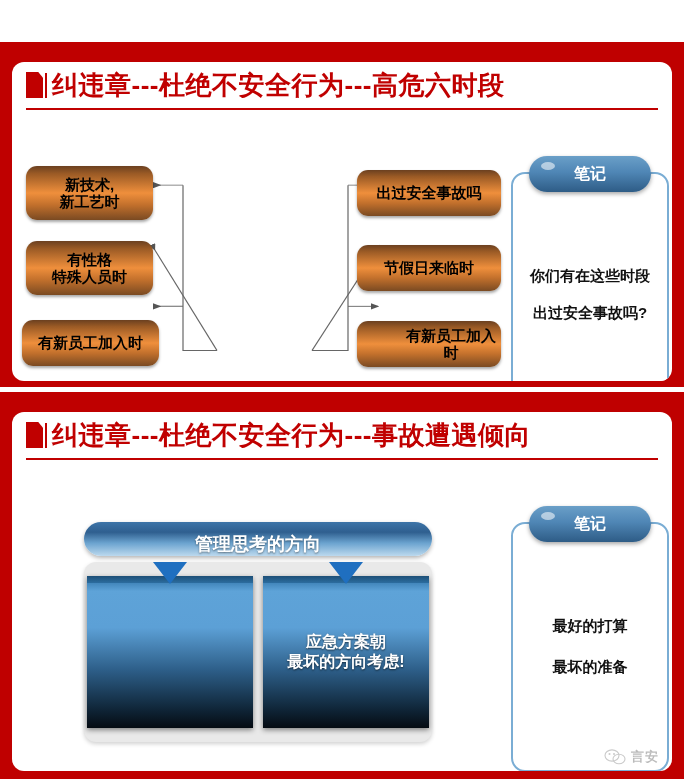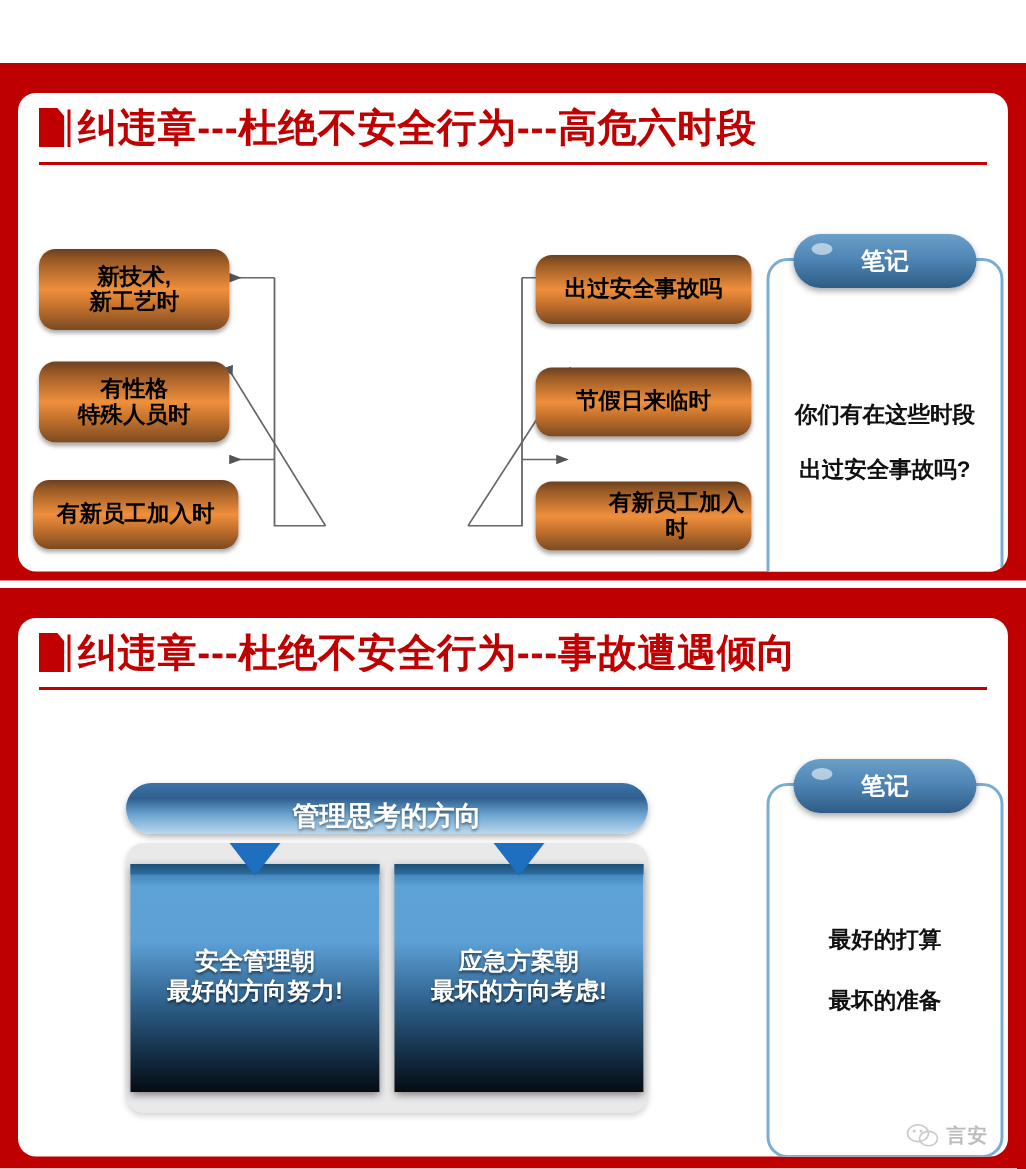--- a/index.html
+++ b/index.html
@@ -279,24 +279,20 @@
           <span>管理思考的方向</span>
         </div>
 
         <div class="tray" style="left:72px;top:52px;width:348px;height:180px;"></div>
 
         <div class="tri" style="left:141px;top:52px;"></div>
         <div class="tri" style="left:317px;top:52px;"></div>
 
         <div class="bbox" style="left:75px;top:66px;width:166px;height:152px;">
           <div class="cap"></div>
-          <div class="txt">
-            <div>安全管理朝</div>
-            <div>最好的方向努力!</div>
-          </div>
         </div>
 
         <div class="bbox" style="left:251px;top:66px;width:166px;height:152px;">
           <div class="cap"></div>
           <div class="txt">
             <div>应急方案朝</div>
             <div>最坏的方向考虑!</div>
           </div>
         </div>
 

